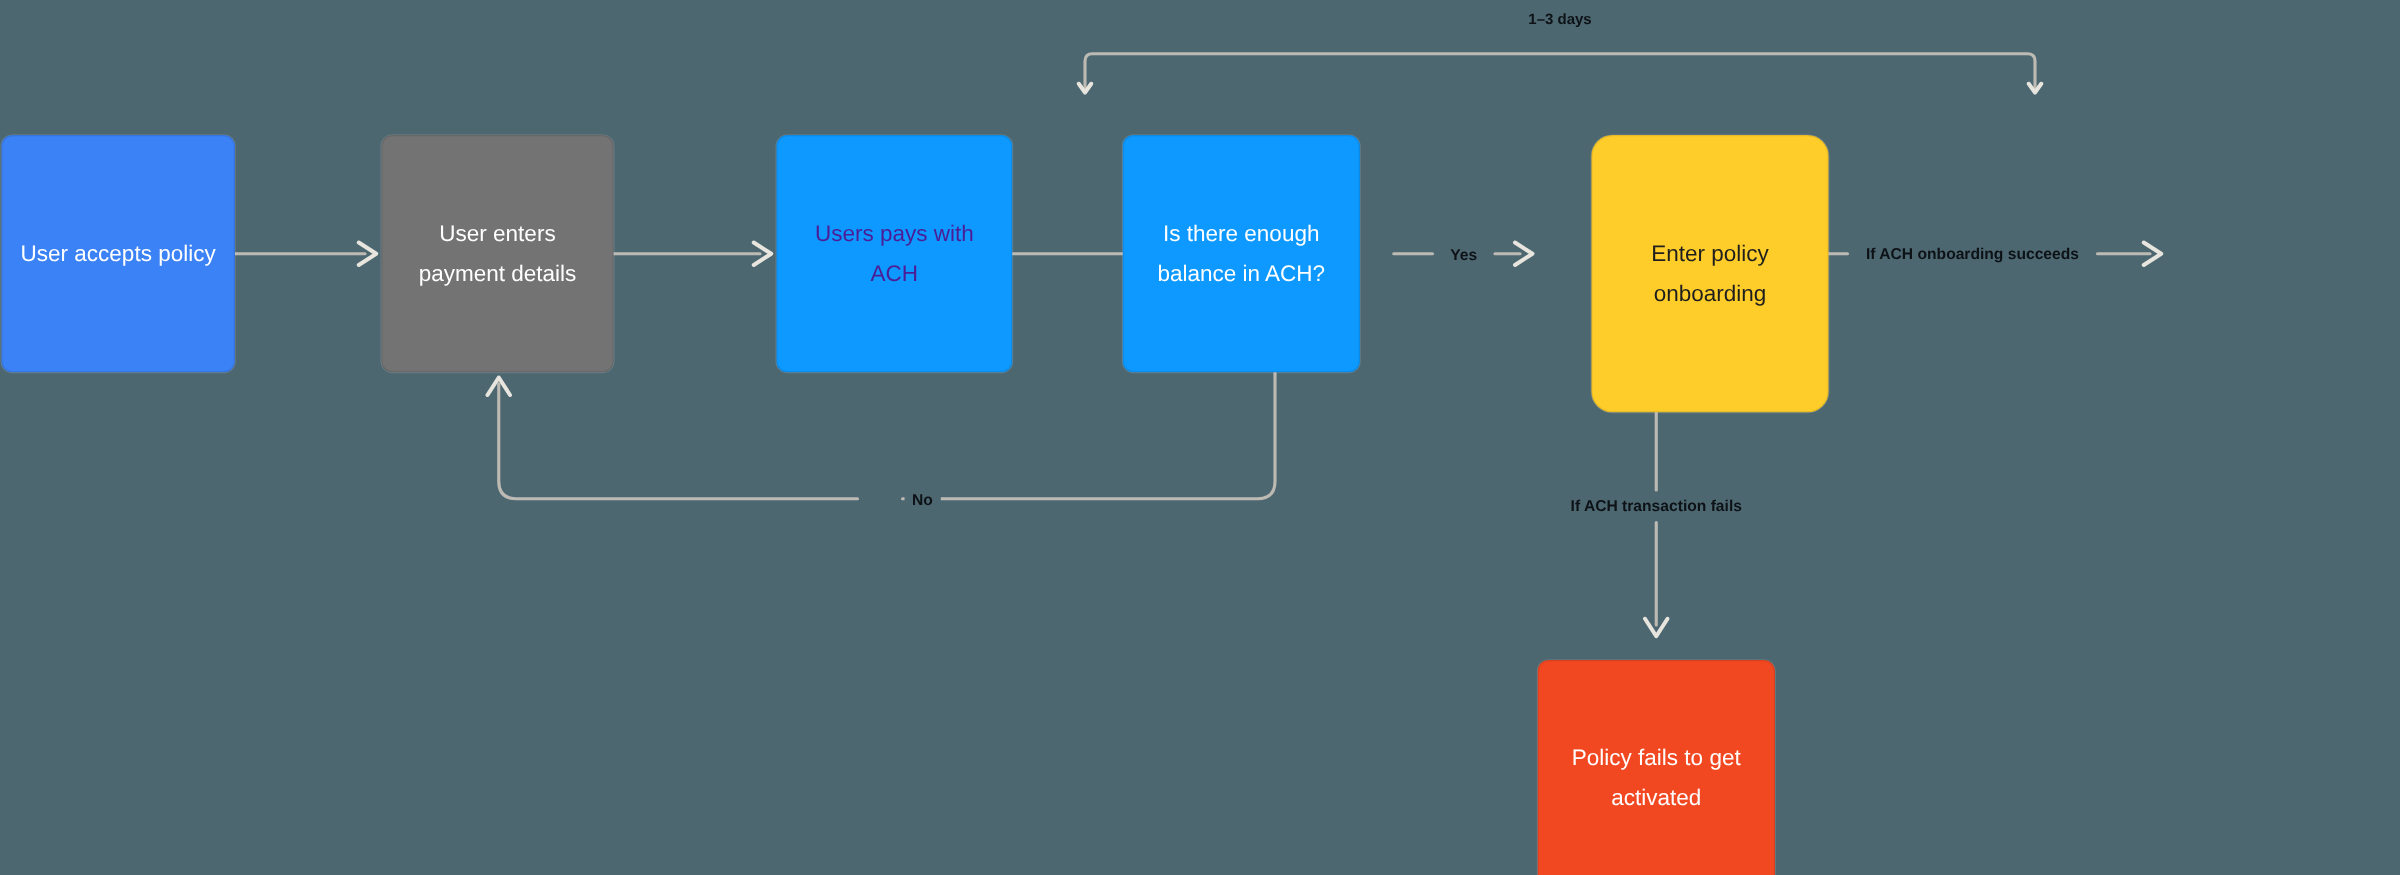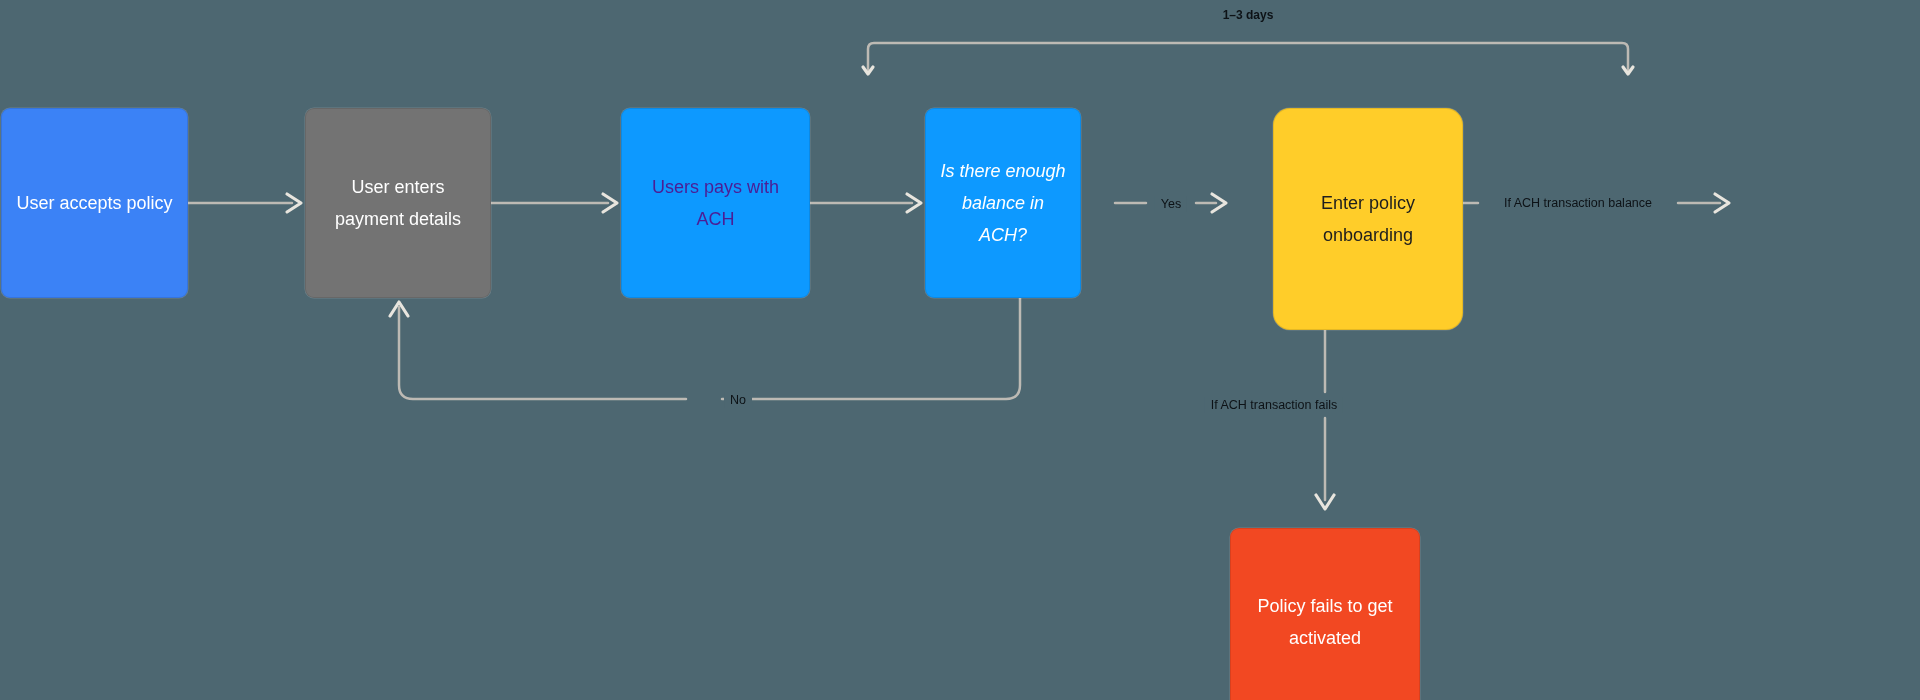--- a/index.html
+++ b/index.html
@@ -16,35 +16,35 @@
     border-radius:9px;
     display:flex;align-items:center;justify-content:center;text-align:center;
     font-size:18px;line-height:32px;font-weight:400;
     padding:0 14px;box-sizing:border-box;
     border:1px solid rgba(0,0,0,0.10);
     box-shadow:0 0 0 0.5px rgba(255,255,255,0.18);
   }
   .n1{left:1px;  top:108px;width:187px;height:190px;}
   .n2{left:305px;top:108px;width:186px;height:190px;}
   .n3{left:621px;top:108px;width:189px;height:190px;}
-  .n4{left:925px;top:108px;width:156px;height:190px;font-style:italic;}
+  .n4{left:898px;top:108px;width:190px;height:190px;}
   .n5{left:1273px;top:108px;width:190px;height:222px;border-radius:17px;}
   .n6{left:1733px;top:108px;width:187px;height:190px;}
   .n7{left:1230px;top:512px;width:190px;height:188px;}
   .edge-label{
     position:absolute;transform:translate(-50%,-50%);
     background:var(--bg,#4D6771);
     color:var(--label,#0D1216);
-    font-size:12.5px;font-weight:400;white-space:nowrap;
+    font-size:12.5px;font-weight:700;white-space:nowrap;
     padding:1px 6px;
   }
   .lbl-yes{left:1171px;top:204px;}
   .lbl-no{left:738px;top:400px;}
   .lbl-succeeds{left:1578px;top:203px;}
-  .lbl-fails{left:1274px;top:405px;}
+  .lbl-fails{left:1325px;top:405px;}
   .lbl-days{
     position:absolute;transform:translate(-50%,-50%);
     left:1248px;top:15px;
     color:var(--label,#0D1216);
     font-size:12px;font-weight:700;white-space:nowrap;
   }
 </style>
 </head>
 <body>
 
@@ -94,17 +94,17 @@
   </div>
   <div class="node n5" style="background: rgb(255, 205, 41); color: rgb(30, 30, 30);">
     <span>Enter policy onboarding</span>
   </div>
   <div class="node n7" style="background: rgb(242, 72, 34); color: rgb(255, 255, 255); margin-top: 16px;">
     <span>Policy fails to get activated</span>
   </div>
 
   <div class="edge-label lbl-yes">Yes</div>
   <div class="edge-label lbl-no">No</div>
-  <div class="edge-label lbl-succeeds">If ACH transaction balance</div>
+  <div class="edge-label lbl-succeeds">If ACH onboarding succeeds</div>
   <div class="edge-label lbl-fails">If ACH transaction fails</div>
   <div class="lbl-days">1–3 days</div>
 
 </div>
 
 </body></html>

